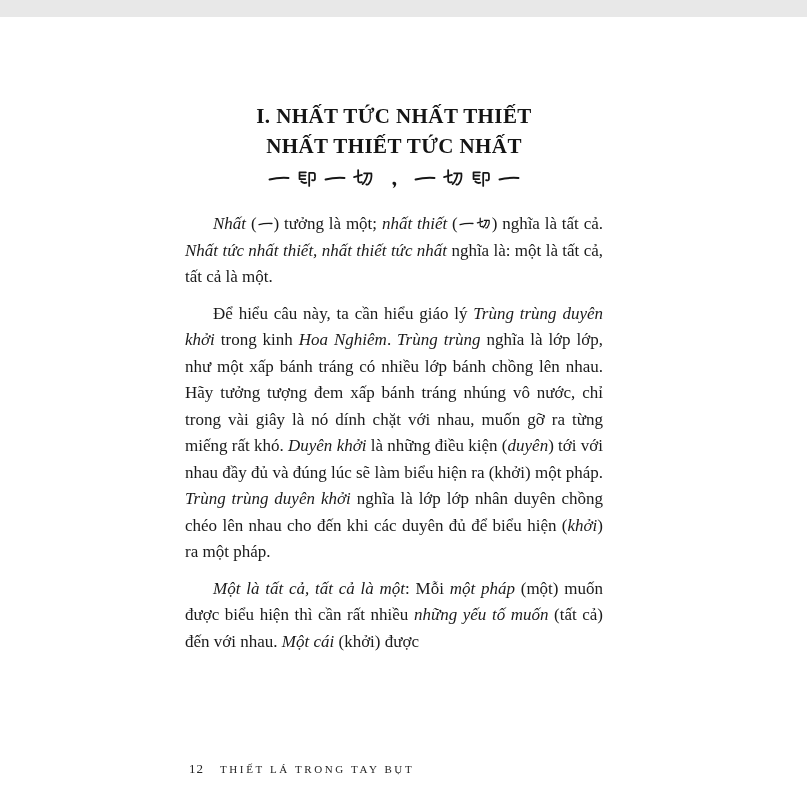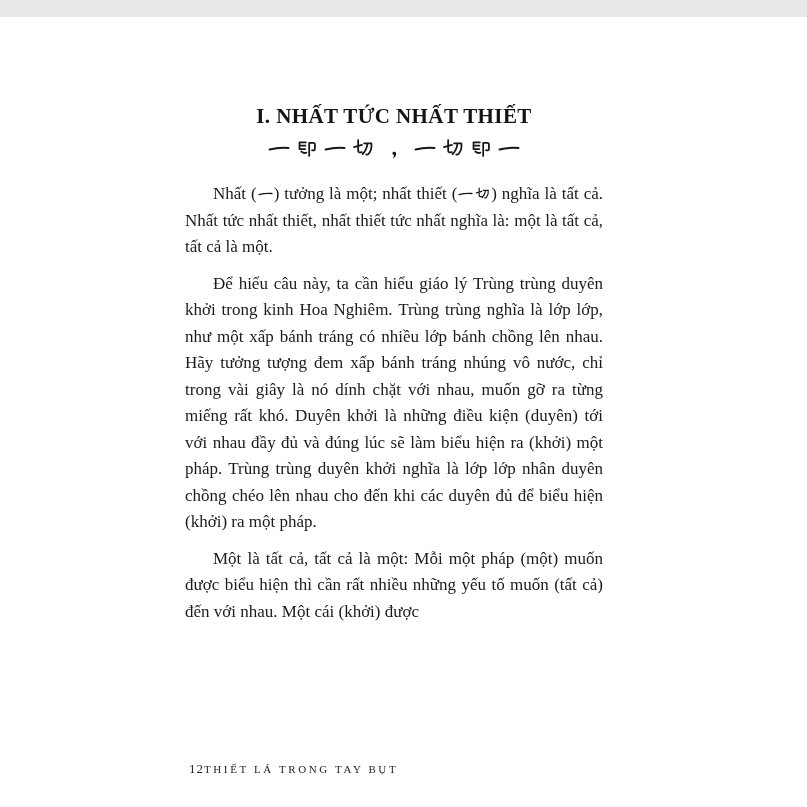--- a/index.html
+++ b/index.html
@@ -8,29 +8,29 @@
     font-family:"Liberation Serif","DejaVu Serif",serif;color:#1a1a1a;margin:17px auto;
   }
   .header{width:418px;margin-left:185px;padding-top:84px;text-align:center;}
   .title-line{font-size:21px;font-weight:bold;line-height:30px;letter-spacing:0.4px;color:#141414;}
   .cjk-line{margin-top:5px;height:28px;line-height:28px;}
   .body-text{width:418px;margin:17px 0 0 185px;}
   .body-text p{
     font-size:17px;line-height:26.5px;margin:0 0 10px 0;
     text-align:justify;text-indent:28px;
   }
-  .i{}
+  .i{font-style:italic;}
   .b{font-weight:bold;}
   .cjk{display:inline-block;}
   .cjk-t{width:22px;height:22px;vertical-align:-4px;margin:0 3px;}
   .cjk-s{width:15px;height:15px;vertical-align:-2px;margin:0 1px;}
   .cjk-comma-t{width:12px;height:12px;vertical-align:-4px;margin:0 11px;}
   .footer{
     position:absolute;left:189px;top:744px;
-    display:flex;align-items:baseline;color:#242424;
+    display:flex;align-items:baseline;gap:16px;color:#242424;
   }
   .page-number{font-size:13px;letter-spacing:1px;}
   .running-title{font-size:11px;letter-spacing:2.6px;}
   .glyph-defs{position:absolute;width:0;height:0;overflow:hidden;}
 </style>
 </head>
 <body>
 
 <svg class="glyph-defs" aria-hidden="true">
   <defs>
@@ -48,20 +48,21 @@
     <g id="g-comma">
       <path d="M52 40 q20 4 16 24 q-4 22 -30 30 q16 -18 11 -28 q-14 -2 -12 -15 q2 -13 15 -11 z" fill="#161616" stroke="none"></path>
     </g>
   </defs>
 </svg>
 
 <div class="page">
 
   <div class="header">
     <div class="title-line">I. NHẤT TỨC NHẤT THIẾT</div>
+    <div class="title-line">NHẤT THIẾT TỨC NHẤT</div>
     <div class="cjk-line"><svg class="cjk cjk-t" viewBox="0 0 100 100">
           <use href="#g-yi"></use>
         </svg><svg class="cjk cjk-t" viewBox="0 0 100 100">
           <use href="#g-ji"></use>
         </svg><svg class="cjk cjk-t" viewBox="0 0 100 100">
           <use href="#g-yi"></use>
         </svg><svg class="cjk cjk-t" viewBox="0 0 100 100">
           <use href="#g-qie"></use>
         </svg><svg class="cjk cjk-comma-t" viewBox="0 0 100 100">
           <use href="#g-comma"></use>

